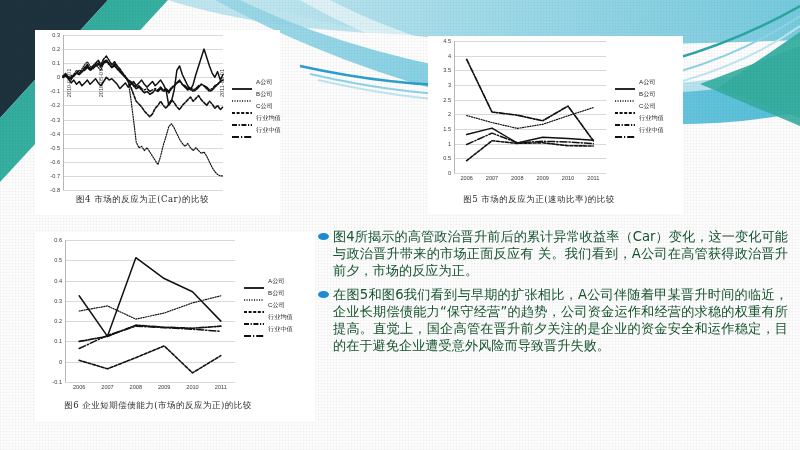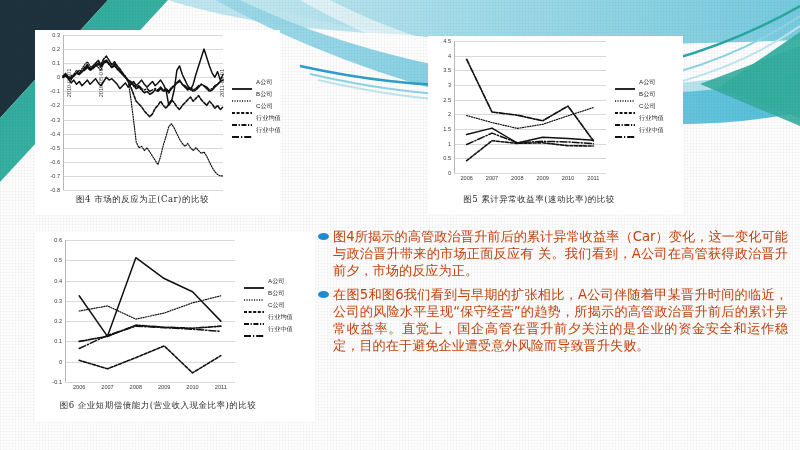--- a/index.html
+++ b/index.html
@@ -46,21 +46,21 @@
   .legend .sw{width:22px;height:8px;margin-right:3px;flex:0 0 22px;}
   .legend .lb{font-size:6.2px;color:#222;white-space:nowrap;}
   
   #textbox{position:absolute;left:318px;top:228px;width:470px;}
   .bullet{display:flex;margin-bottom:6px;}
   .dot{
     flex:0 0 11px;width:7px;height:7px;border-radius:50%;
     background:#1f8ad0;margin-top:5px;margin-right:4px;
   }
   .btxt{
-    font-size:13.2px;line-height:17.2px;color:#c2410c;
+    font-size:13.2px;line-height:17.2px;color:#14532d;
     font-family:"DejaVu Sans","Liberation Sans",sans-serif;
     text-align:justify;
   }
 </style>
 </head>
 <body>
 
 <div id="slide">
 
   <svg class="bg-svg" viewBox="0 0 800 450">
@@ -240,21 +240,21 @@
             </svg></span>
           <span class="lb">行业均值</span>
         </div>
         <div class="row">
           <span class="sw"><svg width="22" height="8">
               <line x1="1" y1="4" x2="21" y2="4" stroke="#111" stroke-width="1.8" stroke-dasharray="7 2 1.2 2"></line>
             </svg></span>
           <span class="lb">行业中值</span>
         </div>
       </div>
-    <div class="chart-title" style="position:absolute;left:-4px;top:158px;width:230px;">图5  累计异常收益率(速动比率)的比较</div>
+    <div class="chart-title" style="position:absolute;left:-4px;top:158px;width:230px;">图5  市场的反应为正(速动比率)的比较</div>
   </div>
 
   <div class="panel" id="fig6-panel" style="left:35px;top:232px;width:280px;height:190px;">
     <div class="plotwrap" id="fig6-plot" style="position:absolute;left:30px;top:8px;width:170px;height:142px;">
         <div class="gridline" style="top: 0px;"></div>
         <div class="ylab" style="top: 0px;">0.6</div>
         <div class="gridline" style="top: 20.2857px;"></div>
         <div class="ylab" style="top: 20.2857px;">0.5</div>
         <div class="gridline" style="top: 40.5714px;"></div>
         <div class="ylab" style="top: 40.5714px;">0.4</div>
@@ -308,27 +308,27 @@
             </svg></span>
           <span class="lb">行业均值</span>
         </div>
         <div class="row">
           <span class="sw"><svg width="22" height="8">
               <line x1="1" y1="4" x2="21" y2="4" stroke="#111" stroke-width="1.8" stroke-dasharray="7 2 1.2 2"></line>
             </svg></span>
           <span class="lb">行业中值</span>
         </div>
       </div>
-    <div class="chart-title" style="position:absolute;left:-2px;top:168px;width:250px;">图6  企业短期偿债能力(营业收入现金比率)的比较</div>
+    <div class="chart-title" style="position:absolute;left:-2px;top:168px;width:250px;">图6  企业短期偿债能力(市场的反应为正)的比较</div>
   </div>
 
   <div id="textbox">
     <div class="bullet">
       <span class="dot"></span>
       <span class="btxt">图4所揭示的高管政治晋升前后的累计异常收益率（Car）变化，这一变化可能与政治晋升带来的市场正面反应有 关。我们看到，A公司在高管获得政治晋升前夕，市场的反应为正。</span>
     </div>
     <div class="bullet">
       <span class="dot"></span>
-      <span class="btxt">在图5和图6我们看到与早期的扩张相比，A公司伴随着甲某晋升时间的临近，公司的风险水平呈现“保守经营”的趋势，所揭示的高管政治晋升前后的累计异常收益率。直觉上，国企高管在晋升前夕关注的是企业的资金安全和运作稳定，目的在于避免企业遭受意外风险而导致晋升失败。</span>
+      <span class="btxt">在图5和图6我们看到与早期的扩张相比，A公司伴随着甲某晋升时间的临近，企业长期偿债能力“保守经营”的趋势，公司资金运作和经营的求稳的权重有所提高。直觉上，国企高管在晋升前夕关注的是企业的资金安全和运作稳定，目的在于避免企业遭受意外风险而导致晋升失败。</span>
     </div>
   </div>
 
 </div>
 
 </body></html>

